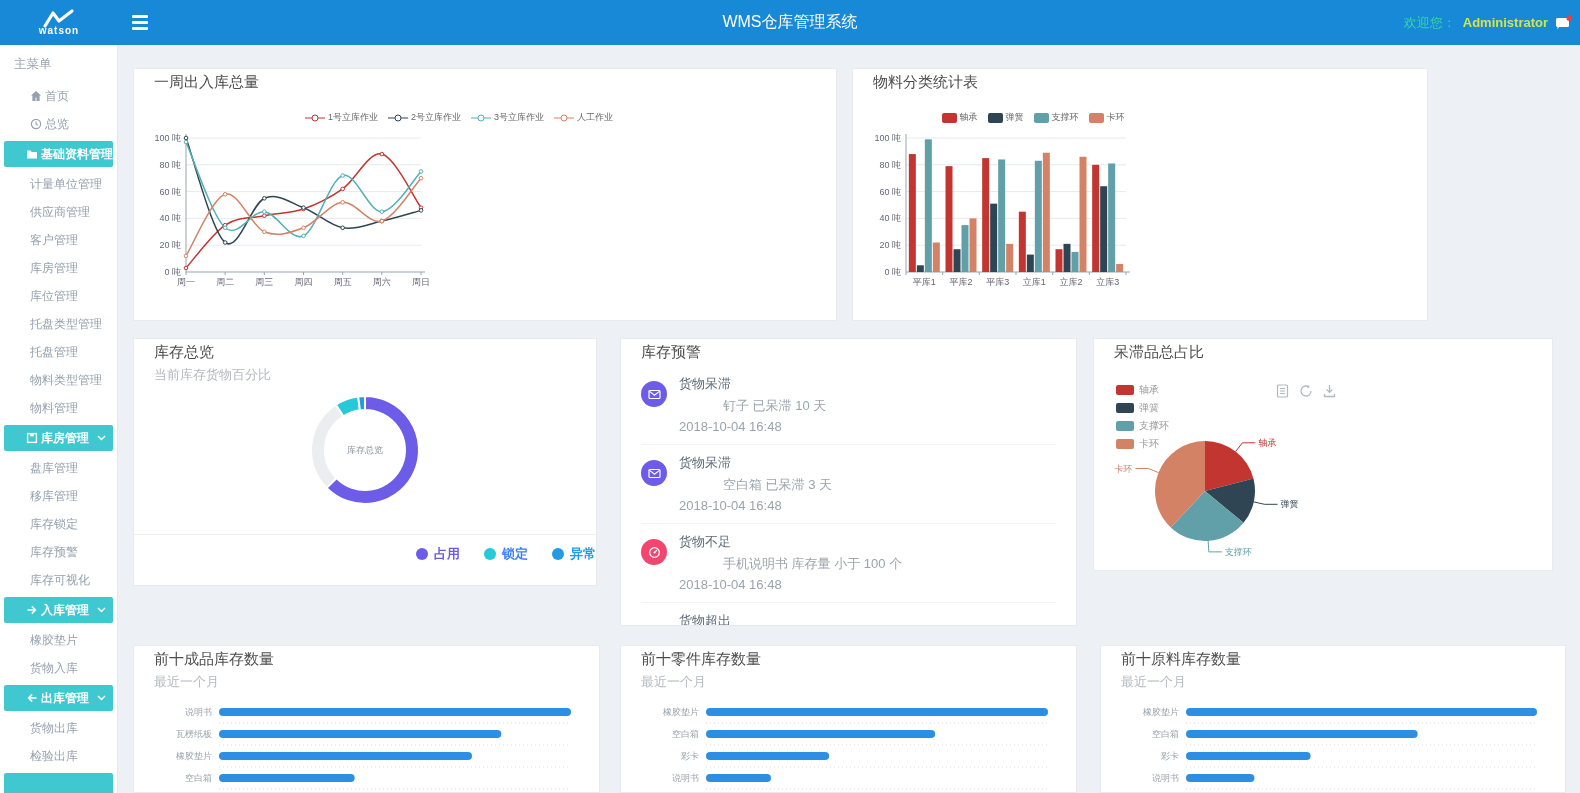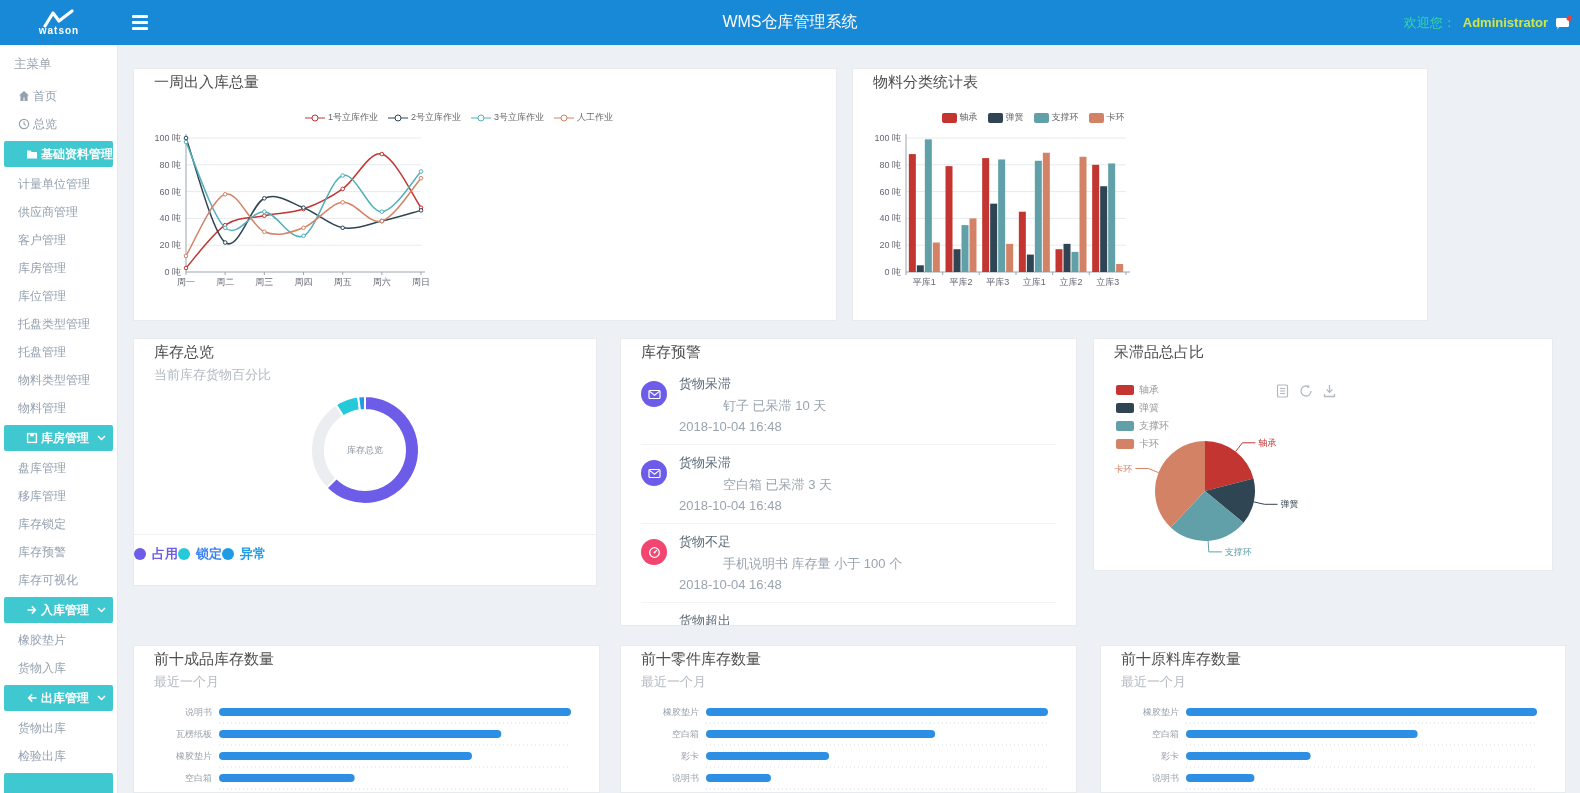--- a/index.html
+++ b/index.html
@@ -15,21 +15,21 @@
   .hd-title{position:absolute;left:0;right:0;text-align:center;color:#fff;font-size:16px}
   .welcome{margin-left:auto;display:flex;align-items:center;gap:7px;padding-right:8px;font-size:13px;z-index:2}
   .w-label{color:#35d3a8}
   .w-user{color:#cfe54c;font-weight:bold}
   .msg-ico{display:inline-flex;cursor:pointer}
 
   
   .sidebar{position:absolute;left:0;top:45px;width:118px;bottom:0;background:#fff;border-right:1px solid #e4e9ed;overflow:hidden;font-size:12px;z-index:10}
   .side-section{color:#9aa5b1;padding:11px 0 9px 14px;font-size:12.5px}
   #sidebar-list{list-style:none}
-  .side-item{height:28px;display:flex;align-items:center;padding-left:18px;color:#95a1af;cursor:pointer;white-space:nowrap}
+  .side-item{height:28px;display:flex;align-items:center;padding-left:30px;color:#95a1af;cursor:pointer;white-space:nowrap}
   .side-item .lbl{overflow:hidden}
   .side-item.active{background:#3fc8cf;color:#fff;margin:3px 4px;border-radius:2px;padding-left:22px;height:26px;font-weight:bold}
   .side-icon{margin-right:3px;display:inline-flex;align-items:center}
   .chev{margin-left:auto;padding-right:7px;display:inline-flex}
 
   
   .card{position:absolute;background:#fff;border:1px solid #e7ebee;overflow:hidden}
   .card h3{font-size:15px;color:#4d4d4d;font-weight:normal;padding:4px 0 0 20px}
   .card .sub{font-size:13px;color:#b3bac1;padding:4px 0 0 20px}
   #card-weekly{left:133px;top:68px;width:704px;height:253px}
@@ -46,21 +46,21 @@
   #material-legend{left:95px;top:42px;width:170px}
   .lg-item{display:flex;align-items:center;gap:3px;cursor:pointer;white-space:nowrap}
 
   #weekly-chart{position:absolute;left:20px;top:55px}
   #material-chart{position:absolute;left:20px;top:55px}
   #overview-chart{position:absolute;left:150px;top:36px}
   #stagnant-chart{position:absolute;left:20px;top:78px}
   #finished-chart,#parts-chart,#raw-chart{position:absolute;left:15px;top:48px}
 
   .ov-divider{position:absolute;left:0;right:0;top:195px;border-top:1px solid #eef1f4}
-  .ov-legend{position:absolute;left:0;right:0;top:206px;display:flex;justify-content:flex-start;font-size:13px;font-weight:bold}
+  .ov-legend{position:absolute;left:0;right:0;top:206px;display:flex;justify-content:flex-end;gap:24px;font-size:13px;font-weight:bold}
   .ov-item{display:flex;align-items:center;cursor:pointer}
   .ov-item .dot{width:12px;height:12px;border-radius:50%;display:inline-block;margin-right:6px}
 
   .st-legend{position:absolute;left:22px;top:44px;display:flex;flex-direction:column;gap:4px;font-size:10px;color:#999}
   .st-item{display:flex;align-items:center;gap:5px;cursor:pointer}
   .st-swatch{width:18px;height:10px;border-radius:2px;display:inline-block}
   .toolbox{position:absolute;left:182px;top:45px;display:flex;gap:10px}
   .tb-ico{display:inline-flex;cursor:pointer}
 
   .alert-list{margin-top:4px}

